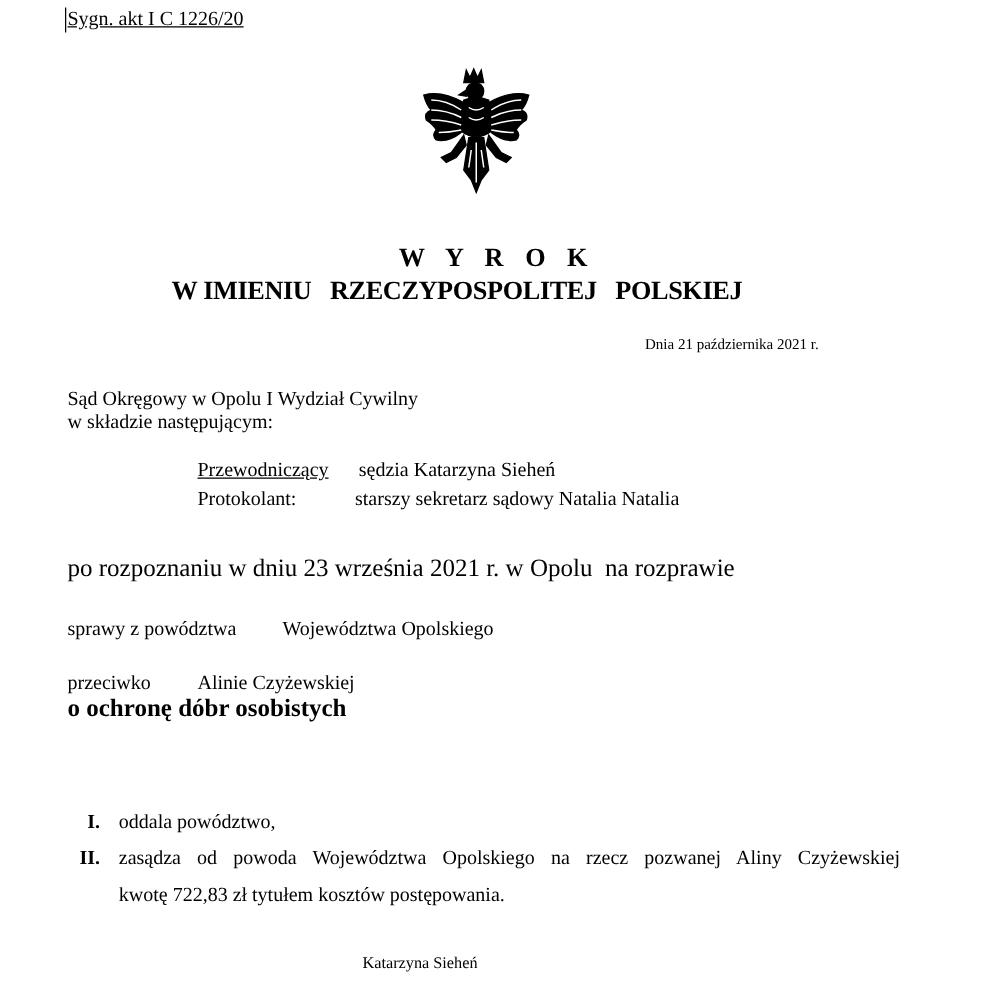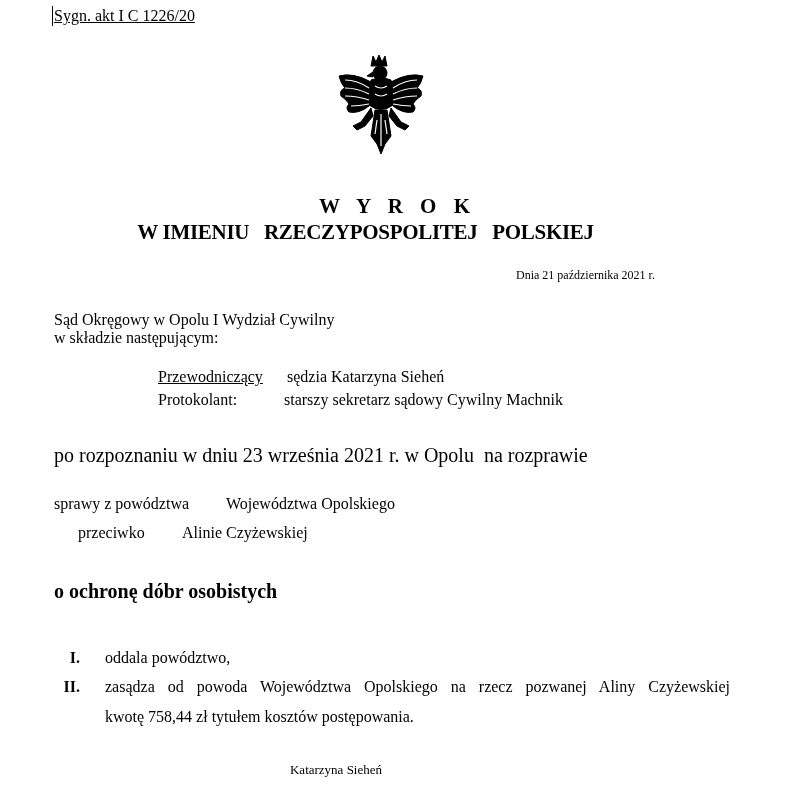--- a/index.html
+++ b/index.html
@@ -13,23 +13,23 @@
   .caret { position: absolute; left: 52px; top: 6px; width: 1px; height: 20px; background: #000; }
   .sygn { left: 54px; top: 7px; font-size: 16px; font-weight: normal; text-decoration: underline; }
   .emblem { position: absolute; left: 335px; top: 50px; width: 92px; height: 110px; }
   .title1 { left: 0; width: 795px; top: 194px; text-align: center; font-size: 21px; font-weight: bold; letter-spacing: 6px; padding-left: 0px; }
   .title2 { left: 0; width: 731px; top: 220px; text-align: center; font-size: 21px; font-weight: bold; letter-spacing: -0.3px; }
   .date { left: 516px; top: 268px; font-size: 12px; }
   .court1 { left: 54px; top: 311px; font-size: 16px; }
   .court2 { left: 54px; top: 329px; font-size: 16px; }
   .row { position: absolute; font-size: 16px; white-space: nowrap; }
   .lbl { display: inline-block; }
-  .bold { font-weight: bold; margin-top: 24px; }
+  .bold { font-weight: bold; }
   .ruling-num { position: absolute; font-size: 16px; font-weight: bold; text-align: right; width: 30px; }
-  .ruling-text { position: absolute; font-size: 16px; margin-left: 10px; }
+  .ruling-text { position: absolute; font-size: 16px; }
   .justify { width: 625px; text-align: justify; text-align-last: justify; white-space: normal; }
   .sign { left: 0; width: 672px; top: 762px; text-align: center; font-size: 13px; }
 </style>
 </head>
 <body>
 
 <div class="caret"></div>
 <div class="abs sygn">Sygn. akt I C 1226/20</div>
 
 <div class="emblem">
@@ -75,35 +75,35 @@
 
 <div class="abs date">Dnia 21 października 2021 r.</div>
 
 <div class="abs court1">Sąd Okręgowy w Opolu I Wydział Cywilny</div>
 <div class="abs court2">w składzie następującym:</div>
 
 <div class="row" style="left:158px; top:368px;">
   <span class="lbl" style="width:129px;text-decoration:underline;">Przewodniczący</span><span>sędzia Katarzyna Sieheń</span>
 </div>
 <div class="row" style="left:158px; top:391px;">
-  <span class="lbl" style="width:126px;">Protokolant:</span><span>starszy sekretarz sądowy Cywilny Machnik</span>
+  <span class="lbl" style="width:126px;">Protokolant:</span><span>starszy sekretarz sądowy Natalia Natalia</span>
 </div>
 
 <div class="abs t16" style="left:54px; top:444px;">po rozpoznaniu w dniu 23 września 2021 r. w Opolu  na rozprawie</div>
 
 <div class="row" style="left:54px; top:495px;">
   <span class="lbl" style="width:172px;">sprawy z powództwa</span><span>Województwa Opolskiego</span>
 </div>
-<div class="row" style="left:54px; top:524px;margin-left:24px;">
+<div class="row" style="left:54px; top:538px;">
   <span class="lbl" style="width:104px;">przeciwko</span><span>Alinie Czyżewskiej</span>
 </div>
 <div class="abs t16 bold" style="left:54px; top:556px;">o ochronę dóbr osobistych</div>
 
 <div>
   <div class="ruling-num" style="left:50px; top:649px;">I.</div>
   <div class="ruling-text" style="left:95px; top:649px;">oddala powództwo,</div>
 
   <div class="ruling-num" style="left:50px; top:678px;">II.</div>
   <div class="ruling-text justify" style="left:95px; top:678px;">zasądza od powoda Województwa Opolskiego na rzecz pozwanej Aliny Czyżewskiej</div>
-  <div class="ruling-text" style="left:95px; top:708px;">kwotę 758,44 zł tytułem kosztów postępowania.</div>
+  <div class="ruling-text" style="left:95px; top:708px;">kwotę 722,83 zł tytułem kosztów postępowania.</div>
 </div>
 
 <div class="abs sign">Katarzyna Sieheń</div>
 
 </body></html>

